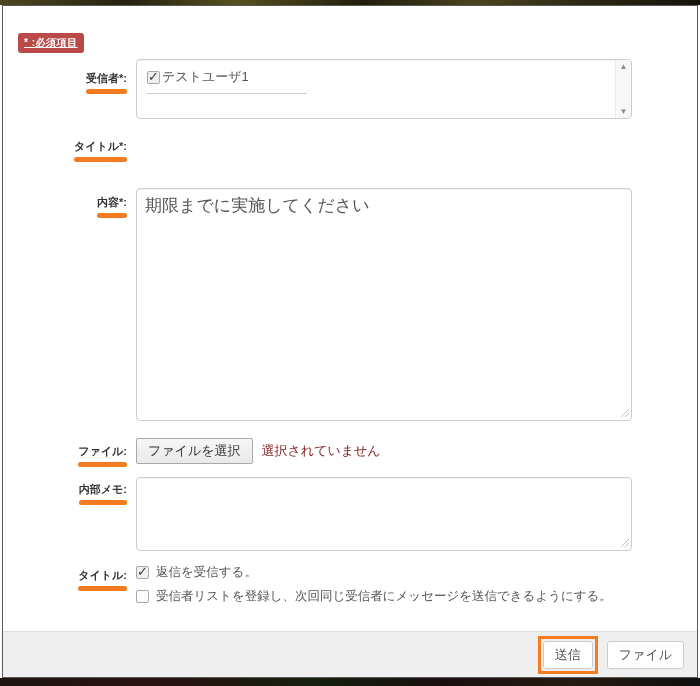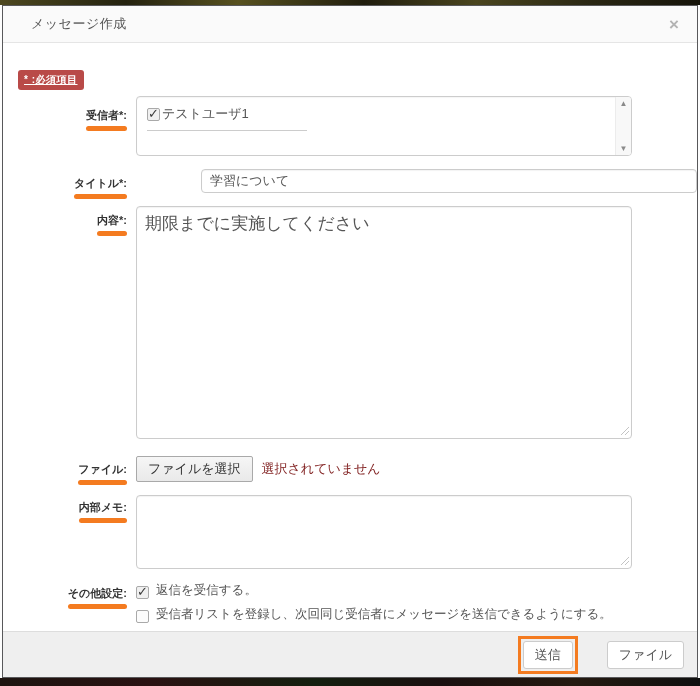--- a/index.html
+++ b/index.html
@@ -85,21 +85,21 @@
 
   
   .row-title { margin-top:13px;justify-content:space-between; }
   .row-title .lbl-col { padding-top:4px; }
   .text-input {
     width:100%; height:24px; border:1px solid #ccc; border-radius:4px;
     font-size:13px; color:#555; padding:0 8px; outline:none;
     font-family:"Liberation Sans","DejaVu Sans",sans-serif;
     box-shadow:inset 0 1px 1px rgba(0,0,0,.05); background:#fff;
   }
-  .row-content { margin-top:7px; }
+  .row-content { margin-top:26px; }
   .row-content .lbl-col { padding-top:4px; }
   textarea.ta {
     display:block; width:100%; border:1px solid #ccc; border-radius:4px;
     font-size:17px; color:#555; padding:5px 8px; outline:none; resize:none;
     font-family:"Liberation Sans","DejaVu Sans",sans-serif;
     box-shadow:inset 0 1px 1px rgba(0,0,0,.05); background:#fff;
   }
   .ta-content { height:233px; }
   .ta-memo { height:74px; }
   .grip {
@@ -121,53 +121,48 @@
   }
   .file-status { margin-left:9px; font-size:13px; color:#7f1d1d; }
 
   
   .row-memo { margin-top:10px; }
   .row-memo .lbl-col { padding-top:2px; }
 
   
   .row-other { margin-top:13px; }
   .row-other .lbl-col { padding-top:1px; }
-  .opt-row { display:flex; align-items:flex-end; margin-bottom:7px; }
+  .opt-row { display:flex; align-items:center; margin-bottom:7px; }
   .opt-label { margin-left:7px; font-size:12.5px; color:#555; }
 
   
   .modal-footer {
     position:absolute; left:0; right:0; bottom:0; height:46px;
     background:#efefef; border-top:1px solid #ddd;
     display:flex; align-items:center; justify-content:flex-end;
     padding-right:13px;
-    gap:20px;
   }
   .btn {
     padding:4px 11px; font-size:13px; color:#555; background:#fff;
     border:1px solid #ccc; border-radius:3px; cursor:pointer;
     font-family:"Liberation Sans","DejaVu Sans",sans-serif;
   }
   .send-highlight {
     border:3px solid #f47b20; padding:2px; margin-right:9px;
     display:inline-block; line-height:0;
   }
 </style>
 </head>
 <body>
 
 <div class="backdrop-top"></div>
 <div class="backdrop-bottom"></div>
 
 <div class="modal">
 
-  <div class="modal-header">
-    <span class="modal-title">メッセージ作成</span>
-    <span class="close-x">×</span>
-  </div>
 
   <div class="modal-body">
 
     <span class="req-badge">* :必須項目</span>
 
     <div class="form">
 
       <div class="row row-recipients">
         <div class="lbl-col">
           <span class="lbl">受信者*:</span>
@@ -186,23 +181,20 @@
               <span>▼</span>
             </div>
           </div>
         </div>
       </div>
 
       <div class="row row-title">
         <div class="lbl-col">
           <span class="lbl">タイトル*:</span>
         </div>
-        <div class="fld">
-          <input class="text-input" type="text" value="学習について" style="">
-        </div>
       </div>
 
       <div class="row row-content">
         <div class="lbl-col">
           <span class="lbl">内容*:</span>
         </div>
         <div class="fld">
           <textarea class="ta ta-content" style="">期限までに実施してください</textarea>
           <span class="grip"></span>
         </div>
@@ -225,21 +217,21 @@
           <span class="lbl">内部メモ:</span>
         </div>
         <div class="fld">
           <textarea class="ta ta-memo" style=""></textarea>
           <span class="grip"></span>
         </div>
       </div>
 
       <div class="row row-other">
         <div class="lbl-col">
-          <span class="lbl">その他設定:</span>
+          <span class="lbl">タイトル:</span>
         </div>
         <div class="fld">
           <div class="opt-row">
             <span class="cb checked"></span>
             <span class="opt-label">返信を受信する。</span>
           </div>
           <div class="opt-row">
             <span class="cb"></span>
             <span class="opt-label">受信者リストを登録し、次回同じ受信者にメッセージを送信できるようにする。</span>
           </div>

